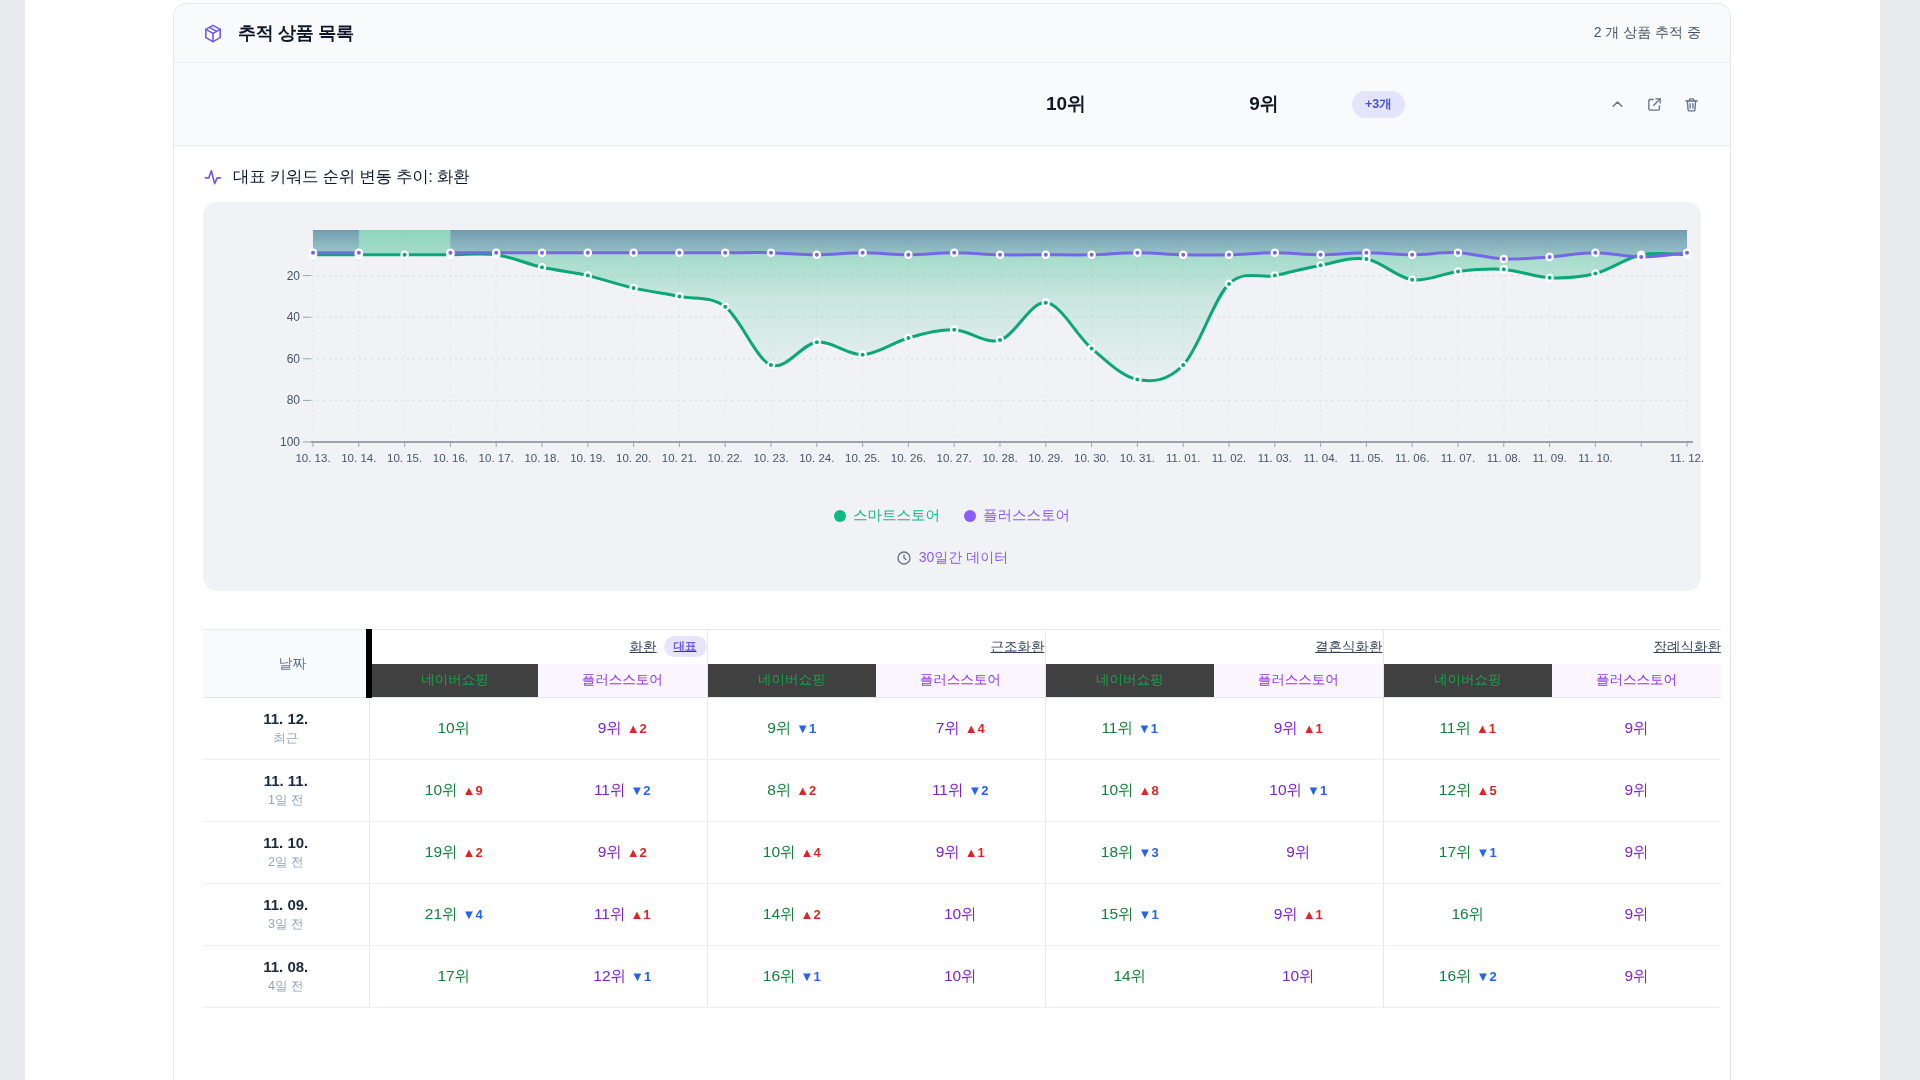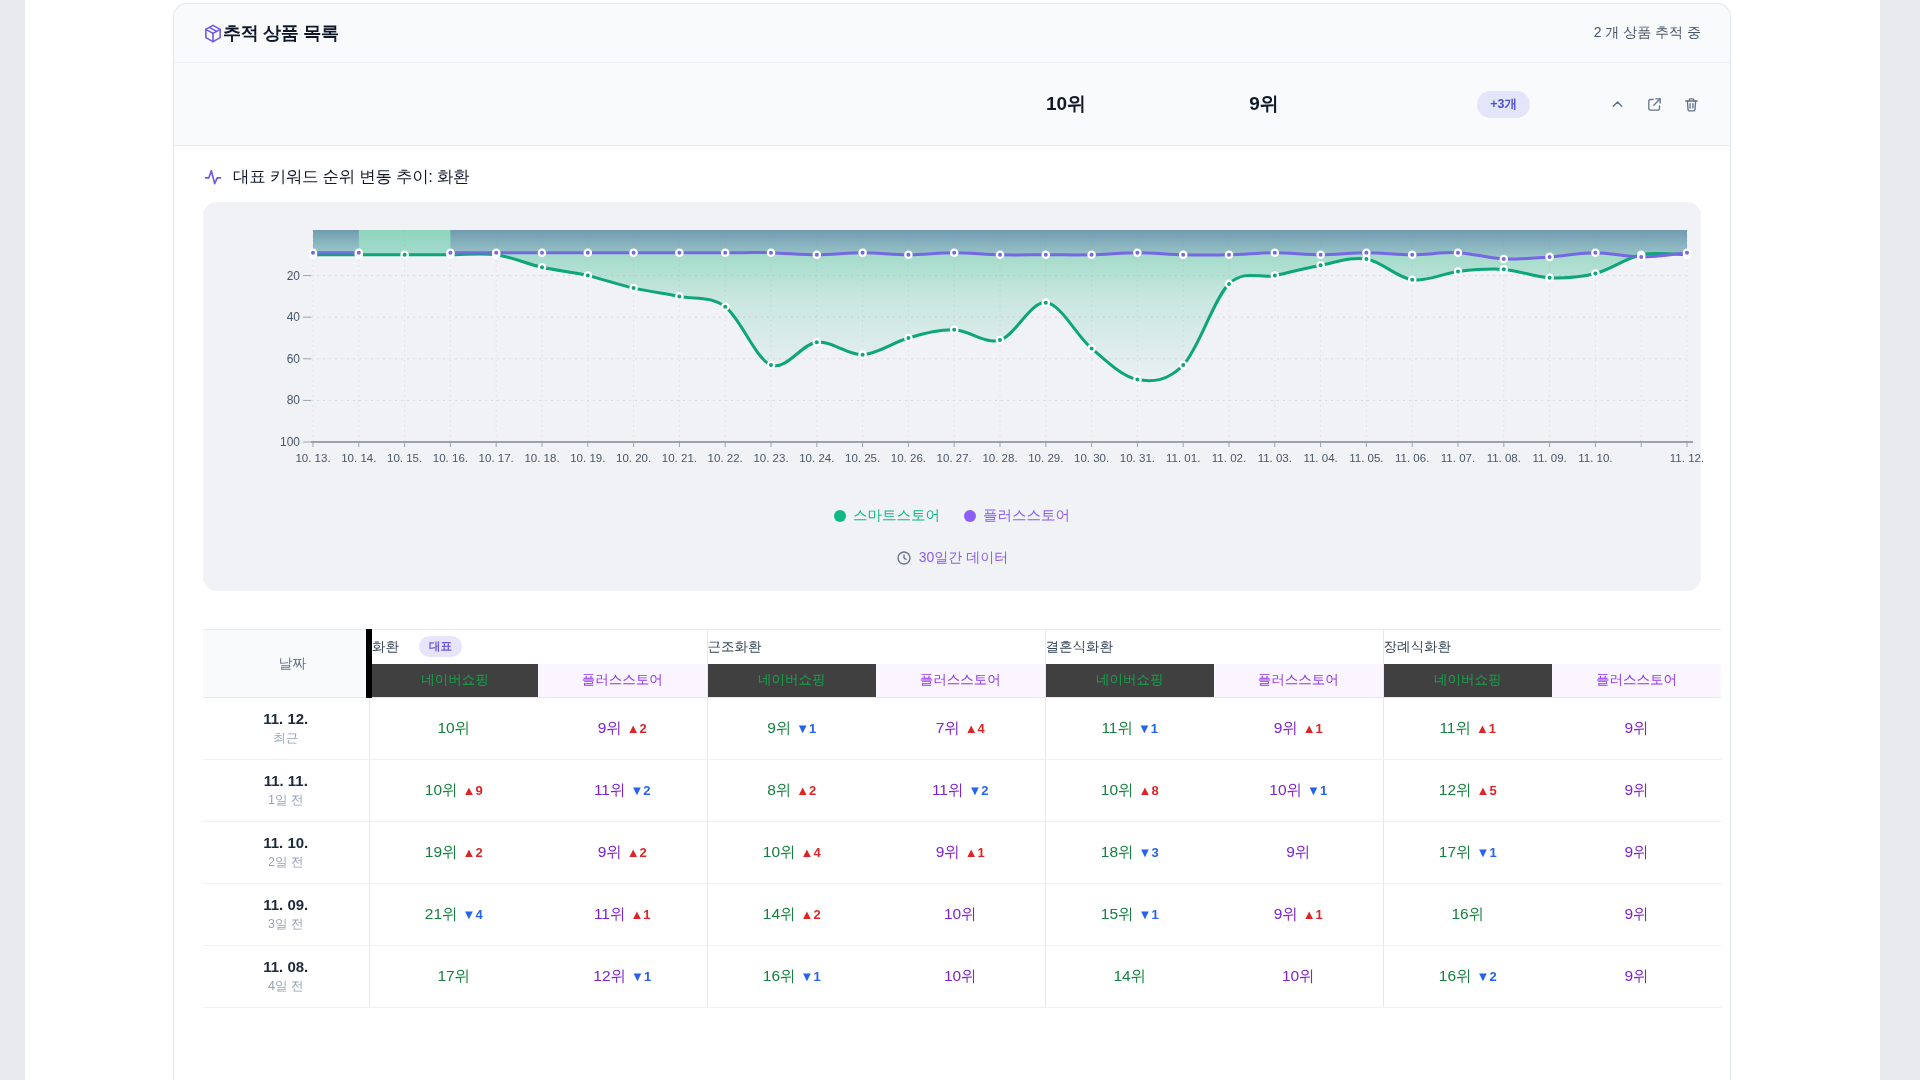--- a/index.html
+++ b/index.html
@@ -9,32 +9,32 @@
   .gutter { position:absolute; top:0; height:1080px; background:#e8eaee; }
   .gutter.left  { left:0; width:25px; }
   .gutter.right { left:1880px; width:40px; }
 
   .card { position:absolute; left:173px; top:3px; width:1558px; height:1090px;
           background:#fff; border:1px solid #e2e8f0; border-bottom:none; border-radius:14px 14px 0 0; overflow:hidden; }
 
   
   .card-header { display:flex; justify-content:space-between; align-items:center;
                  height:59px; background:#f8fafc; border-bottom:1px solid #edf0f4; padding:0 29px; }
-  .card-title { display:flex; align-items:center; gap:0; font-size:18px; font-weight:bold; color:#0f172a; letter-spacing:-0.3px; }
+  .card-title { display:flex; align-items:center; gap:15px; font-size:18px; font-weight:bold; color:#0f172a; letter-spacing:-0.3px; }
   .track-status { font-size:14px; color:#475569; }
 
   
   .grid-row { display:grid; grid-template-columns:520px 262px 220px 176px 178px 1fr; align-items:center; }
   .col-head { height:42px; border-bottom:1px solid #eef1f5; font-size:13.5px; color:#64748b; }
   .col-head > span { text-align:center; }
   .col-head > span:first-child { text-align:left; padding-left:29px; }
   .col-head > span:last-child  { text-align:right; padding-right:29px; }
   .product-row { height:83px; background:#f8fafc; border-bottom:1px solid #e8ecf0; }
   .product-row .rank-big { text-align:center; font-size:19px; font-weight:bold; color:#111827; }
-  .badge-wrap { text-align:right; }
+  .badge-wrap { text-align:left; }
   .badge-extra { display:inline-block; background:#e3e6fb; color:#4b50d6; font-size:12.5px; font-weight:bold;
                  padding:5px 13px; border-radius:999px; }
   .actions { display:flex; justify-content:flex-end; align-items:center; gap:17px; padding-right:29px; }
   .icon-btn { width:20px; height:20px; display:inline-flex; align-items:center; justify-content:center; cursor:pointer; color:#64748b; }
 
   
   .chart-section { padding:20px 29px 26px; }
   .section-title { display:flex; align-items:center; gap:10px; font-size:16.5px; font-weight:normal; color:#0f172a; margin-bottom:14px; letter-spacing:-0.3px;}
   .chart-box { background:#f0f2f5; border-radius:14px; padding:8px 20px 24px; }
   #rank-chart { display:block; width:1480px; height:266px; margin:0 auto; }
@@ -45,21 +45,21 @@
 
   
   .kw-section { padding:12px 29px 0; }
   table.kw { width:1518px; border-collapse:collapse; table-layout:fixed; }
   table.kw col.c-date { width:166px; }
   table.kw col.c-sub  { width:169px; }
   table.kw th, table.kw td { font-weight:normal; }
   th.date-head { background:#f8fafc; text-align:center; padding-left:16px; font-size:14px; color:#64748b;
                  border-top:1px solid #e5e9ef; border-right:6px solid #000000; border-bottom:1px solid #e2e8f0; }
   th.grp { height:34px; font-size:13.5px; font-weight:bold; color:#334155; border-top:1px solid #e5e9ef; border-left:1px solid #e5e9ef; }
-  .grp-inner { display:flex; align-items:center; justify-content:flex-start; gap:20px; }
+  .grp-inner { display:flex; align-items:center; justify-content:flex-end; gap:7px;text-decoration:underline; }
   .badge-rep { background:#e7e4fb; color:#6d5ae8; font-size:11.5px; font-weight:bold; padding:3px 10px; border-radius:999px; }
   th.sub { height:34px; font-size:13.5px; font-weight:bold; border-bottom:1px solid #e2e8f0; }
   th.sub.naver { background:#404040; color:#16a34a; border-left:1px solid #e5e9ef; }
   th.sub.plus  { background:#faf5ff; color:#9333ea; }
   td.date-cell { text-align:center; border-bottom:1px solid #edf0f4; border-right:1px solid #e5e9ef; }
   td.date-cell .d1 { font-size:15px; font-weight:bold; color:#1e293b; }
   td.date-cell .d2 { font-size:12.5px; color:#94a3b8; margin-top:3px; }
   td.rank-cell { height:62px; text-align:center; border-bottom:1px solid #edf0f4; font-size:15.5px; font-weight:bold; }
   td.rank-cell.gstart { border-left:1px solid #e5e9ef; }
   .rank-n { color:#15803d; }

